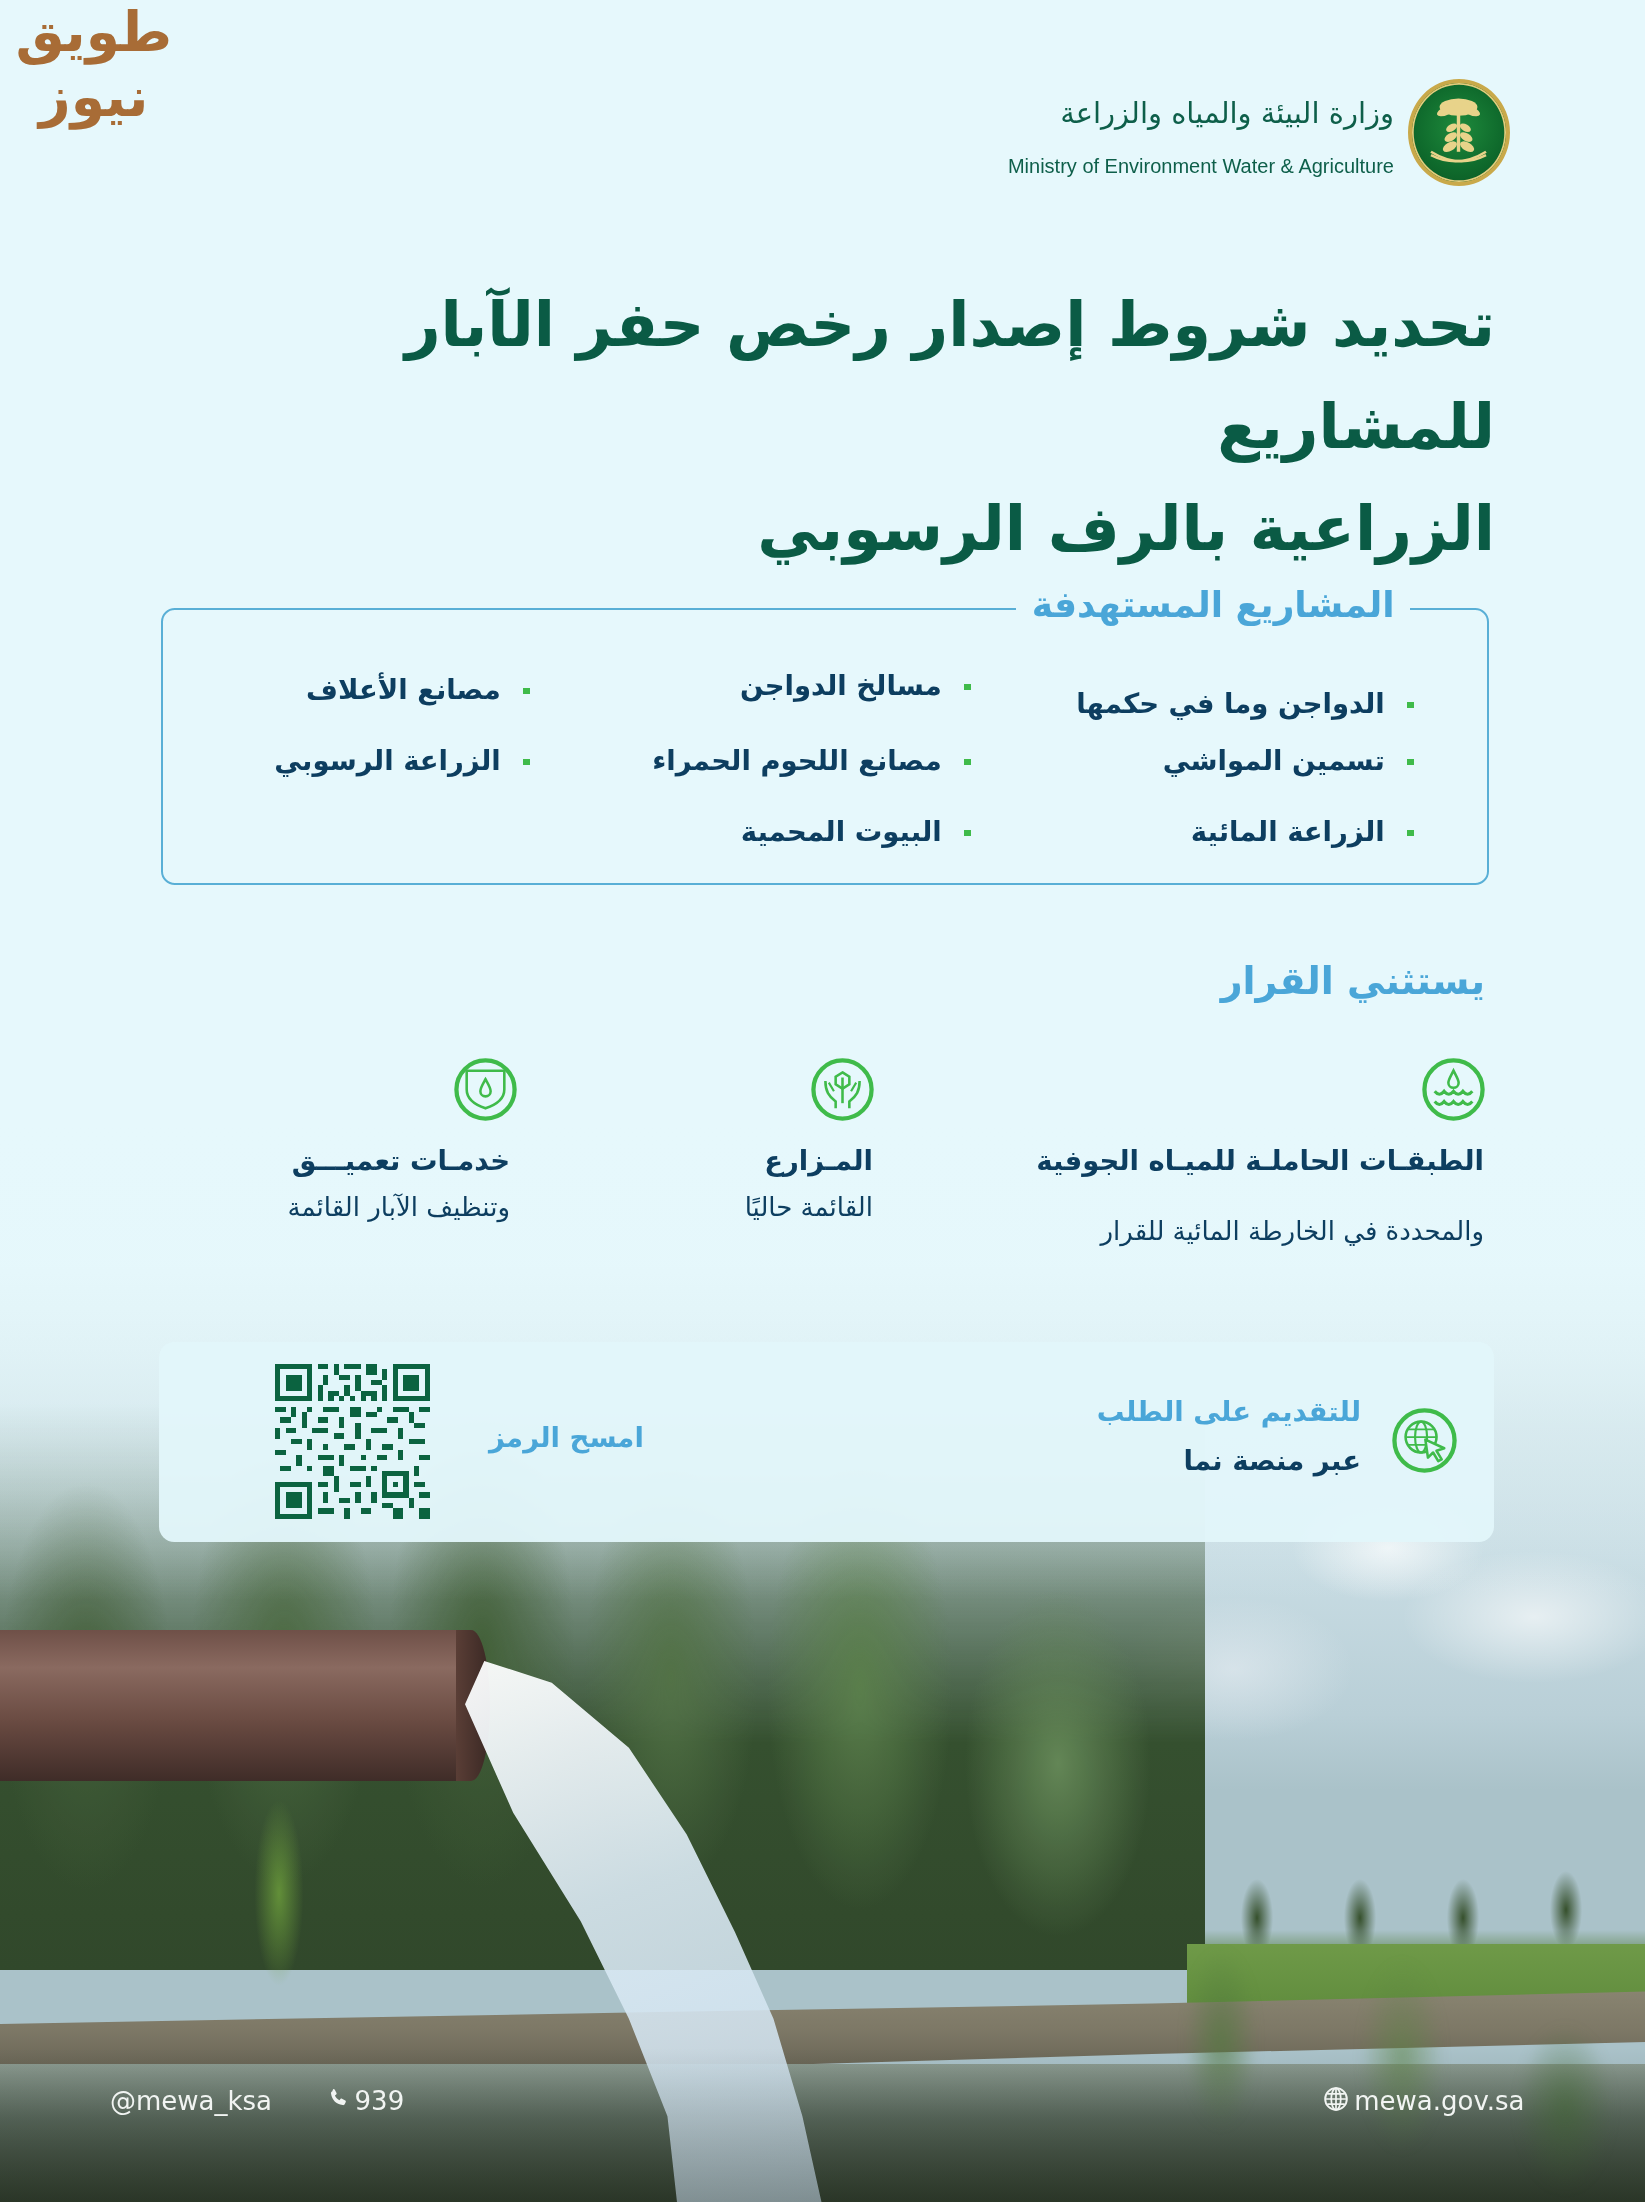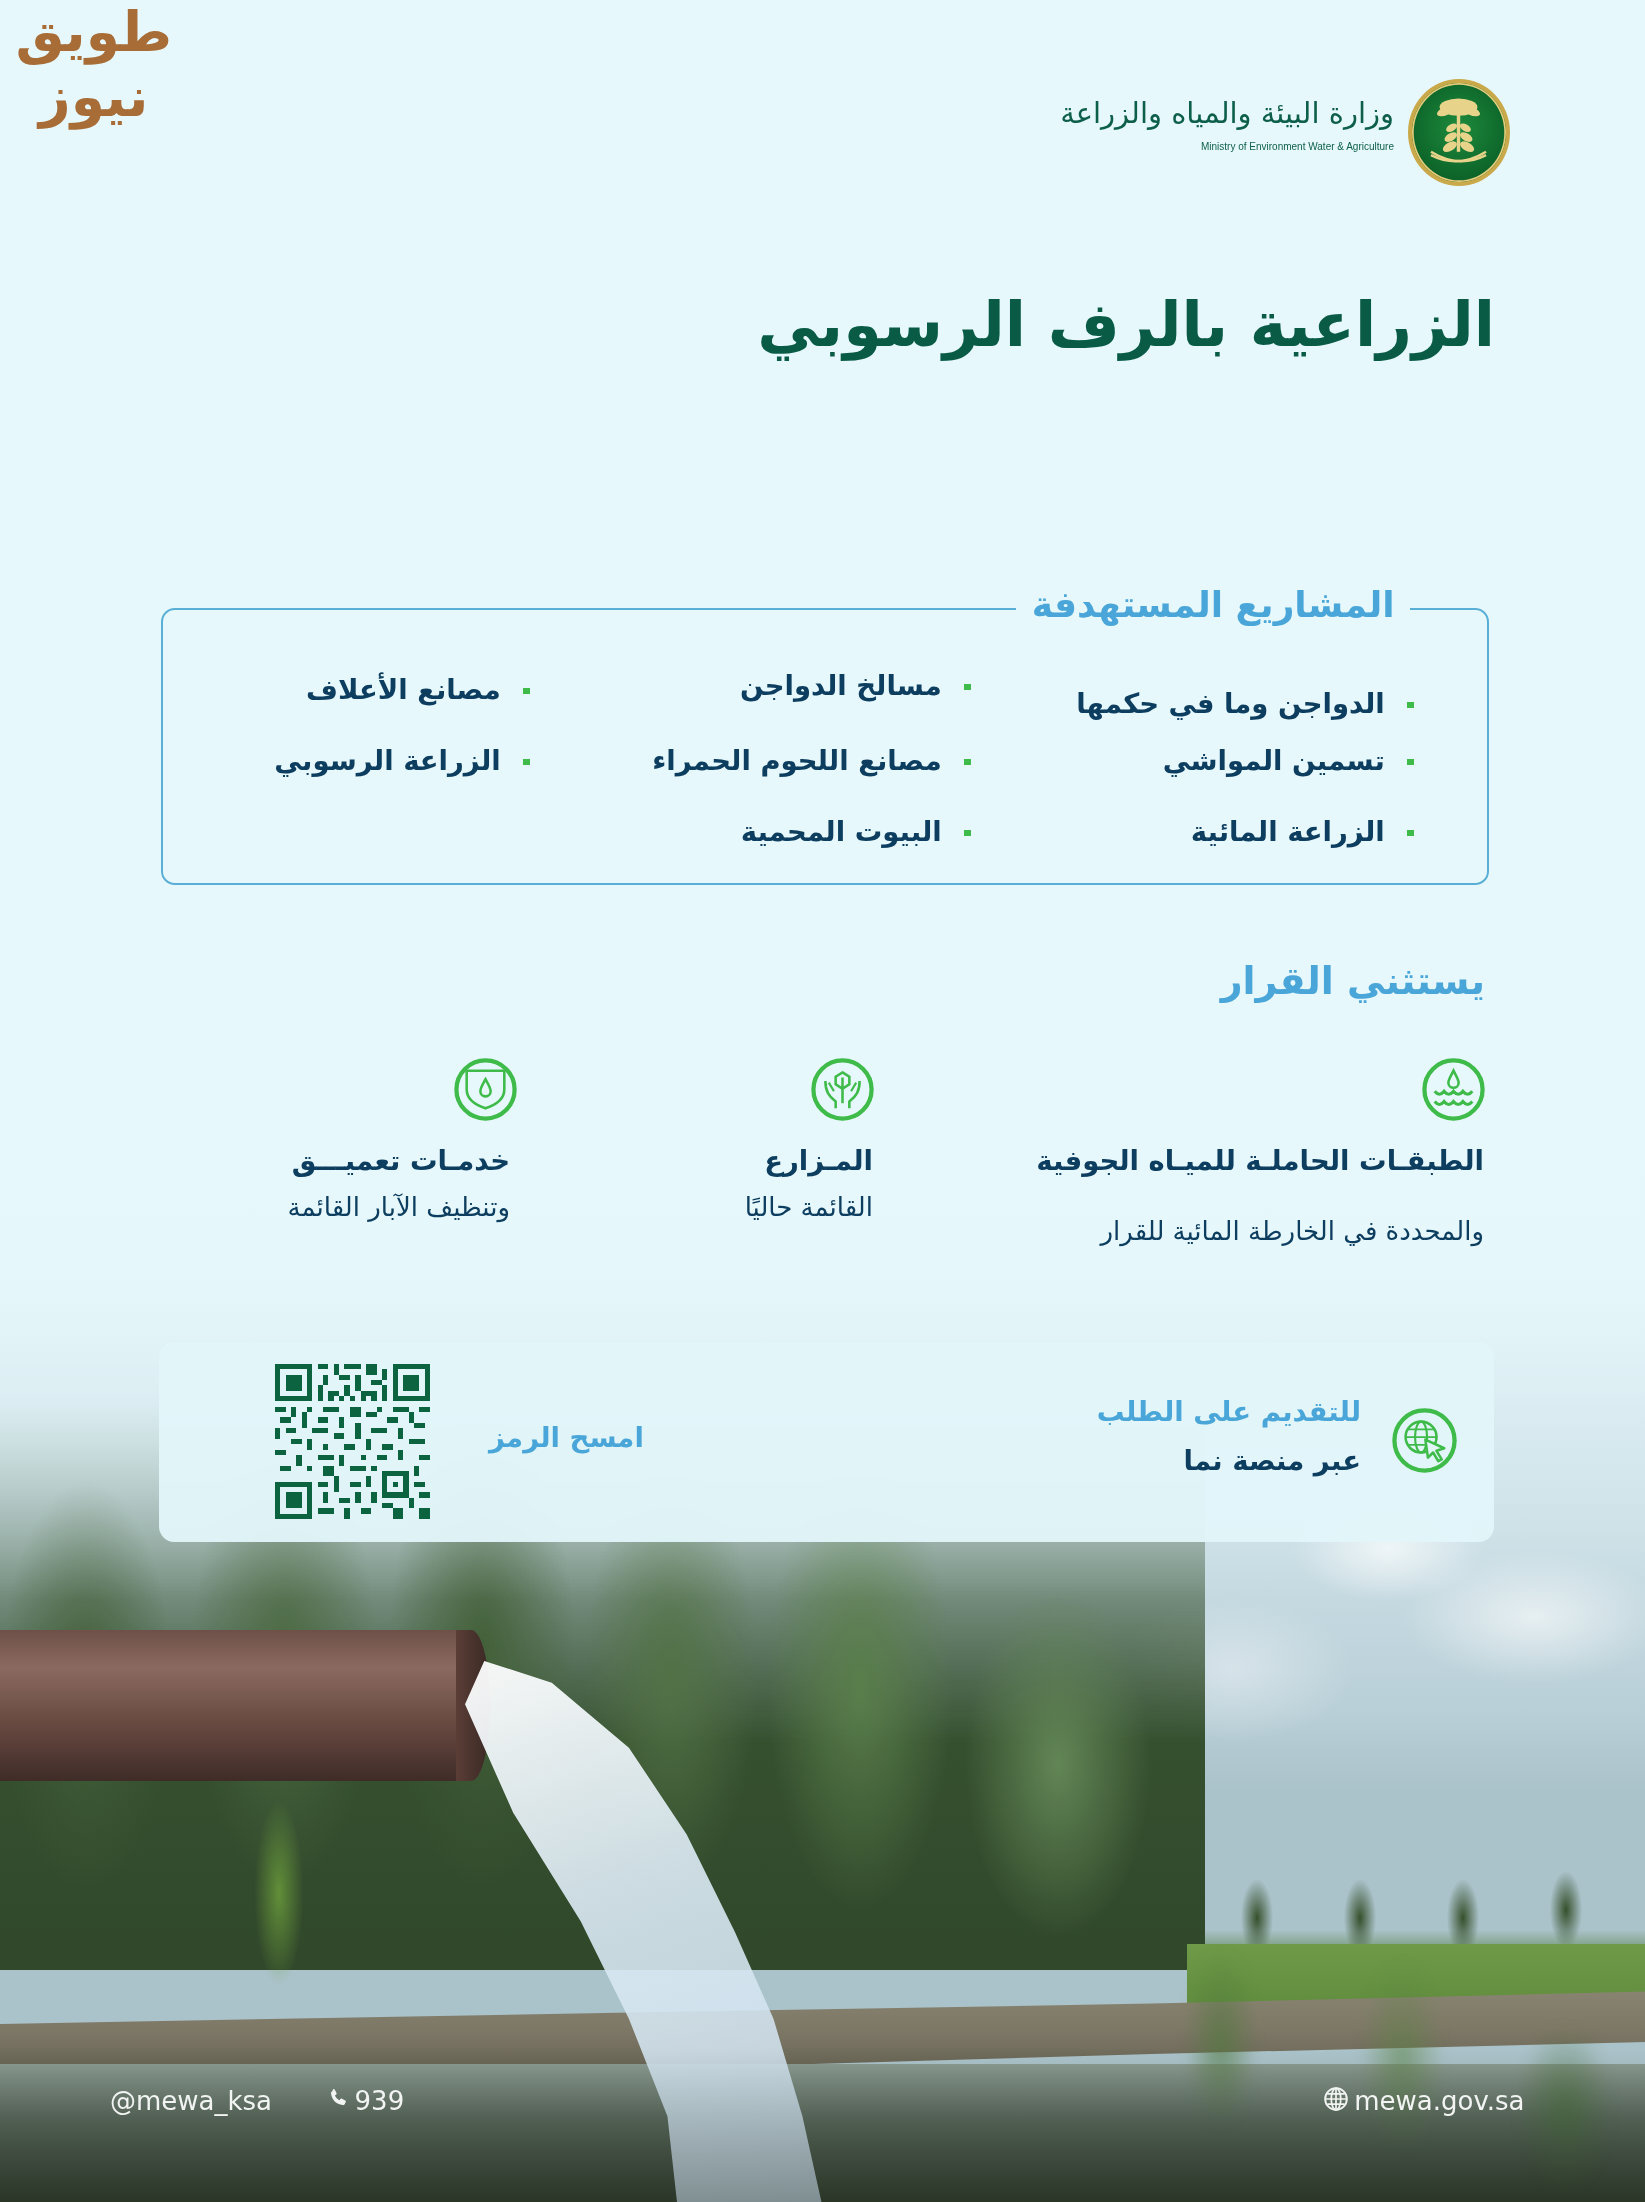--- a/index.html
+++ b/index.html
@@ -77,22 +77,22 @@
   .tuwaq-bottom { position: absolute; left: 13px; top: 95px; width: 95px; height: 36px; background: #a86c36; overflow: hidden; }
   .tuwaq-en { position: absolute; left: 0; top: 69px; width: 120px; text-align: center;
     color: #a86c36; font-family: "Liberation Sans", sans-serif; font-size: 17px; }
 
   .mewa-logo { position: absolute; left: 1071px; top: 79px; width: 439px; height: 112px; }
   .mewa-emblem { position: absolute; right: 0; top: 0; width: 102px; height: 107px; border-radius: 50%;
     background: radial-gradient(circle at 50% 45%, #1e8a3c 0%, #0f6a2c 60%, #0a5422 100%);
     border: 4.3px solid #c9a94a; box-shadow: 0 0 0 1.7px #e3cc7c inset; }
   .mewa-ar { position: absolute; right: 116px; top: 17px; color: #0e5f4a;
     font-family: "DejaVu Sans", sans-serif; font-size: 29px; direction: rtl; white-space: nowrap; }
-  .mewa-en { position: absolute; right: 116px; top: 62px; color: #0e5f4a;
-    font-family: "Liberation Sans", sans-serif; font-size: 10px; white-space: nowrap; }
+  .mewa-en { position: absolute; right: 116px; top: 76px; color: #0e5f4a;
+    font-family: "Liberation Sans", sans-serif; font-size: 20px; white-space: nowrap; }
 
   
   .title { position: absolute; right: 151px; top: 274px; width: 1291px; text-align: right; direction: rtl;
     color: #0a5b45; font-family: "DejaVu Sans", sans-serif; font-weight: bold;
     font-size: 62px; line-height: 102px; letter-spacing: -0.9px; }
 
   
   .projects-box { position: absolute; left: 161px; top: 608px; width: 1328px; height: 277px;
     border: 2.6px solid #59afd6; border-radius: 13.8px; }
   .projects-title { position: absolute; right: 77px; top: -31px; padding: 0 15.5px; background: #e6f8fc;
@@ -175,20 +175,21 @@
           <ellipse cx="44" cy="74" rx="9" ry="5" transform="rotate(-30 44 74)"></ellipse>
           <ellipse cx="64" cy="74" rx="9" ry="5" transform="rotate(30 64 74)"></ellipse>
         </g>
         <path d="M22,80 Q54,100 86,84" fill="none" stroke="#e8d38a" stroke-width="3"></path>
         <path d="M86,80 Q54,100 22,84" fill="none" stroke="#e8d38a" stroke-width="3"></path>
       </svg>
     </div>
   </div>
 
   <h1 class="title">
+    <div>تحديد شروط إصدار رخص حفر الآبار للمشاريع</div>
     <div>الزراعية بالرف الرسوبي</div>
   </h1>
 
   <section class="projects-box">
     <div class="projects-title">المشاريع المستهدفة</div>
     <div class="projects-grid">
 
       <div class="proj-item" style="right:73px; top:76px;"><span class="dot"></span><span>الدواجن وما في حكمها</span></div>
       <div class="proj-item" style="right:73px; top:133px;"><span class="dot"></span><span>تسمين المواشي</span></div>
       <div class="proj-item" style="right:73px; top:204px;"><span class="dot"></span><span>الزراعة المائية</span></div>

